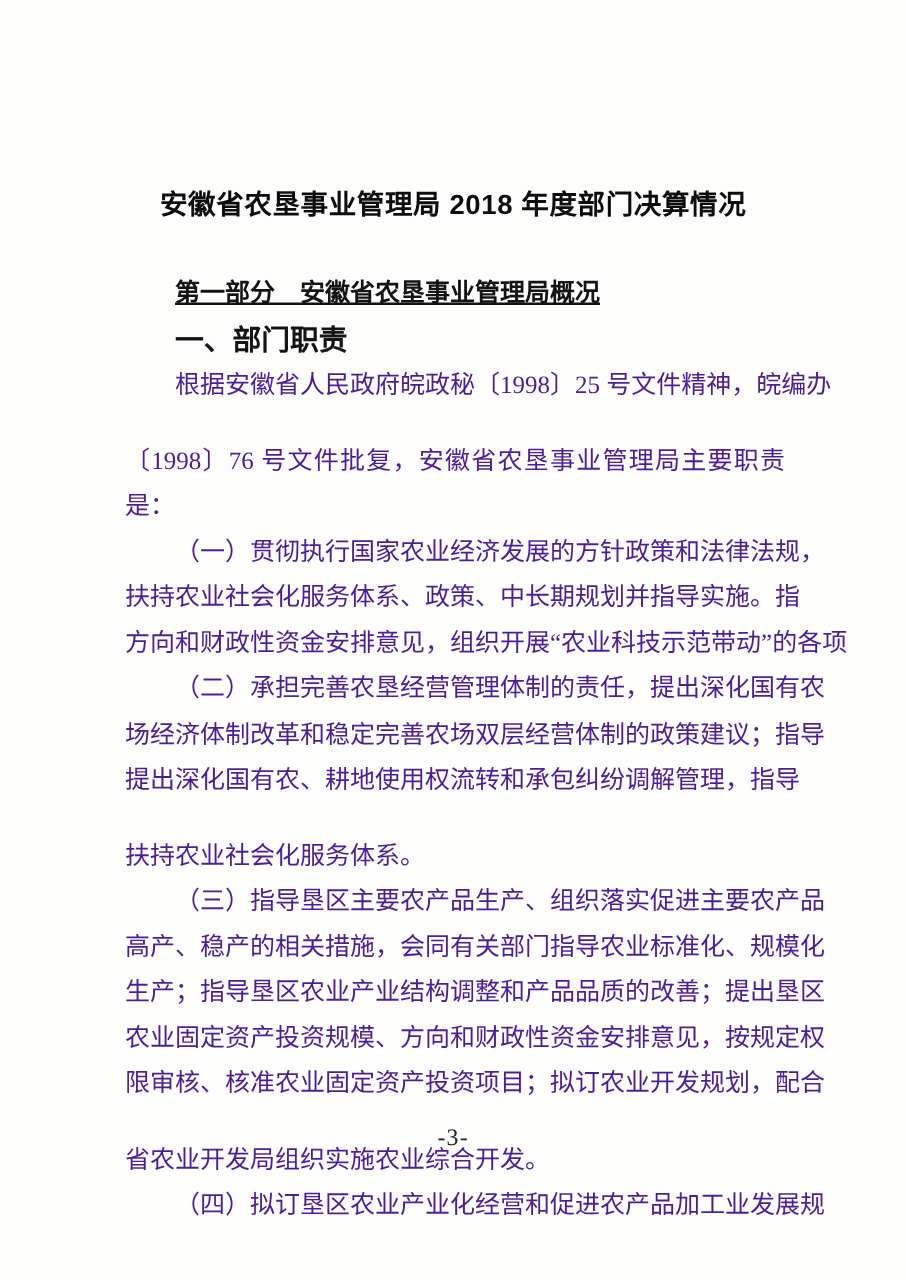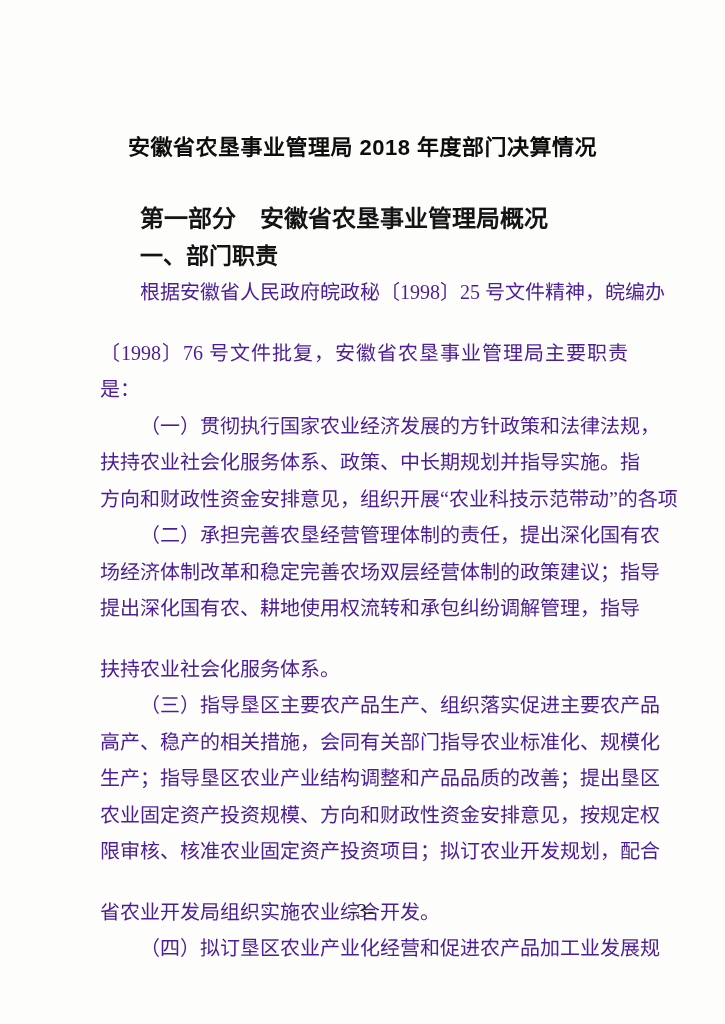--- a/index.html
+++ b/index.html
@@ -12,38 +12,39 @@
     width: 725px;
     height: 1024px;
     margin: 0 auto;
     background: #fdfdfc;
     color: #1c1c1c;
     font-family: "Liberation Serif", serif;
     box-sizing: border-box;
     overflow: hidden;
   }
   .doc-title {
-    margin: 0;
+    margin: 16px;
     padding: 133px 40px 0 40px;
     text-align: center;
     font-family: "Liberation Sans", sans-serif;
     font-weight: 700;
     font-size: 22px;
     line-height: 30px;
     color: #0d0d0d;
     letter-spacing: 0.5px;
   }
   .part-heading {
     margin: 38px 97px 0 100px;
     padding-left: 40px;
     font-family: "Liberation Sans", sans-serif;
     font-weight: 700;
-    font-size: 24px;
+    font-size: 20px;
     line-height: 36.5px;
     color: #141414;
+    text-decoration: underline;
   }
   .section-heading {
     margin: 0 97px 0 100px;
     padding-left: 40px;
     font-family: "Liberation Sans", sans-serif;
     font-weight: 700;
     font-size: 23px;
     line-height: 36.5px;
     color: #141414;
   }

